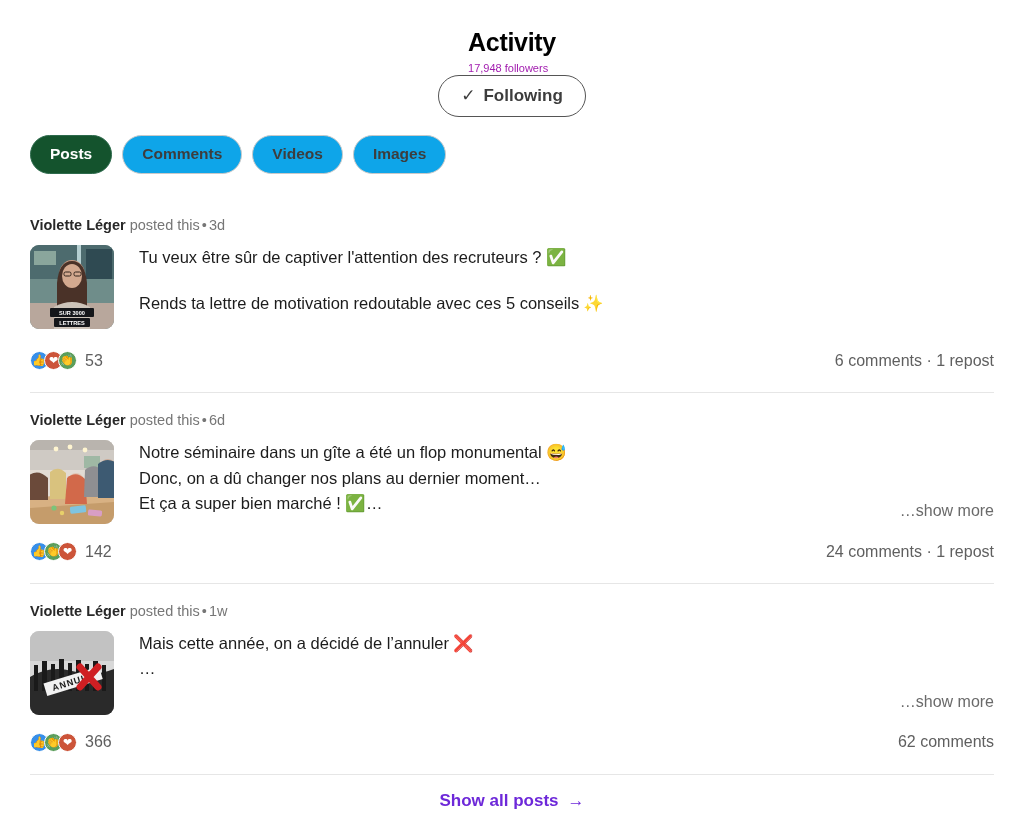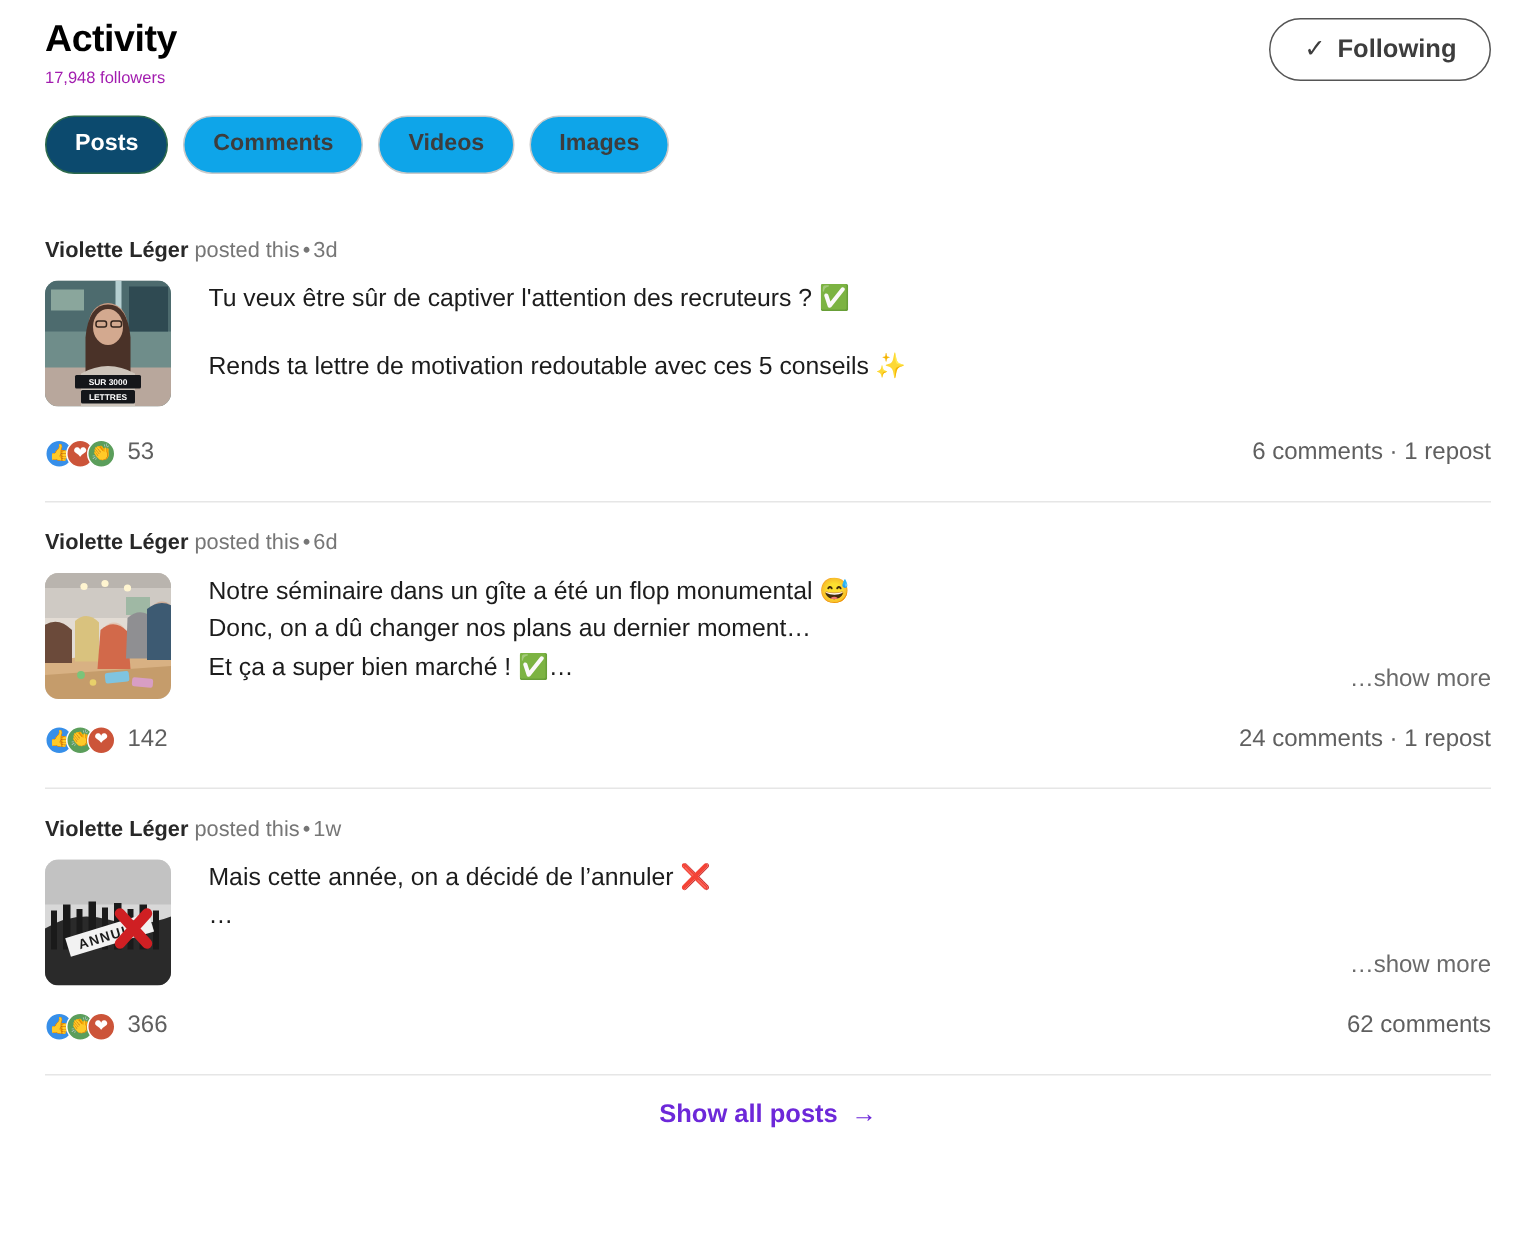--- a/index.html
+++ b/index.html
@@ -16,23 +16,24 @@
   .page {
     position: relative;
     width: 1024px;
     height: 823px;
     padding: 0 30px;
   }
 
   
   .header-row {
     display: flex;
-    align-items: flex-start;
+    align-items: center;
     justify-content: space-between;
-    padding-top: 12px;
+    padding-top: 28px;
+    flex-direction: column;
   }
 
   .title-block { display: flex; flex-direction: column; }
 
   .page-title {
     font-size: 25px;
     font-weight: bold;
     letter-spacing: -0.3px;
     color: #000000;
     line-height: 1.15;
@@ -77,21 +78,21 @@
     font-family: "Liberation Sans", sans-serif;
     background: #0ea5e9;
     border: 1.2px solid #c9c9c9;
     color: #3d3d3d;
     cursor: pointer;
     line-height: 1.35;
     white-space: nowrap;
   }
 
   .tab.active {
-    background: #0c4a6e;
+    background: #14532d;
     border-color: #2d6a4c;
     color: #ffffff;
   }
 
   
   .feed { margin-top: 24px; }
 
   .post { padding-bottom: 2px; }
 
   .post + .post { border-top: 1px solid #e6e6e6; }

